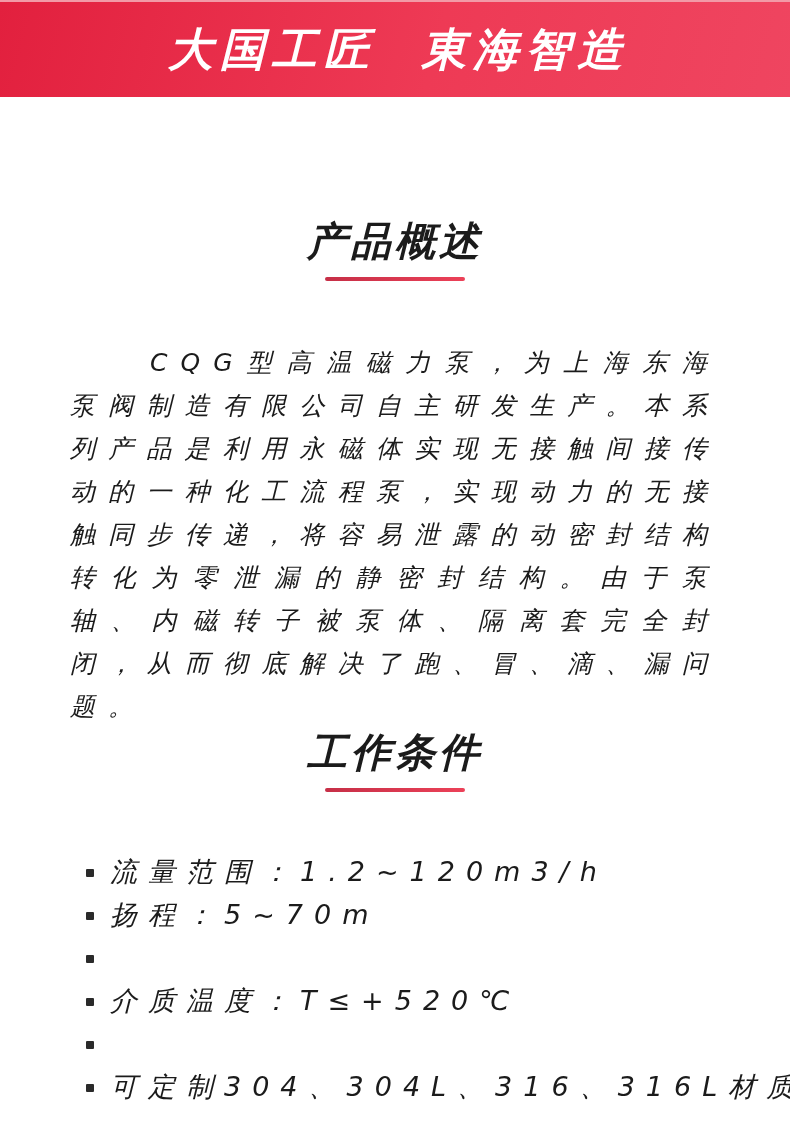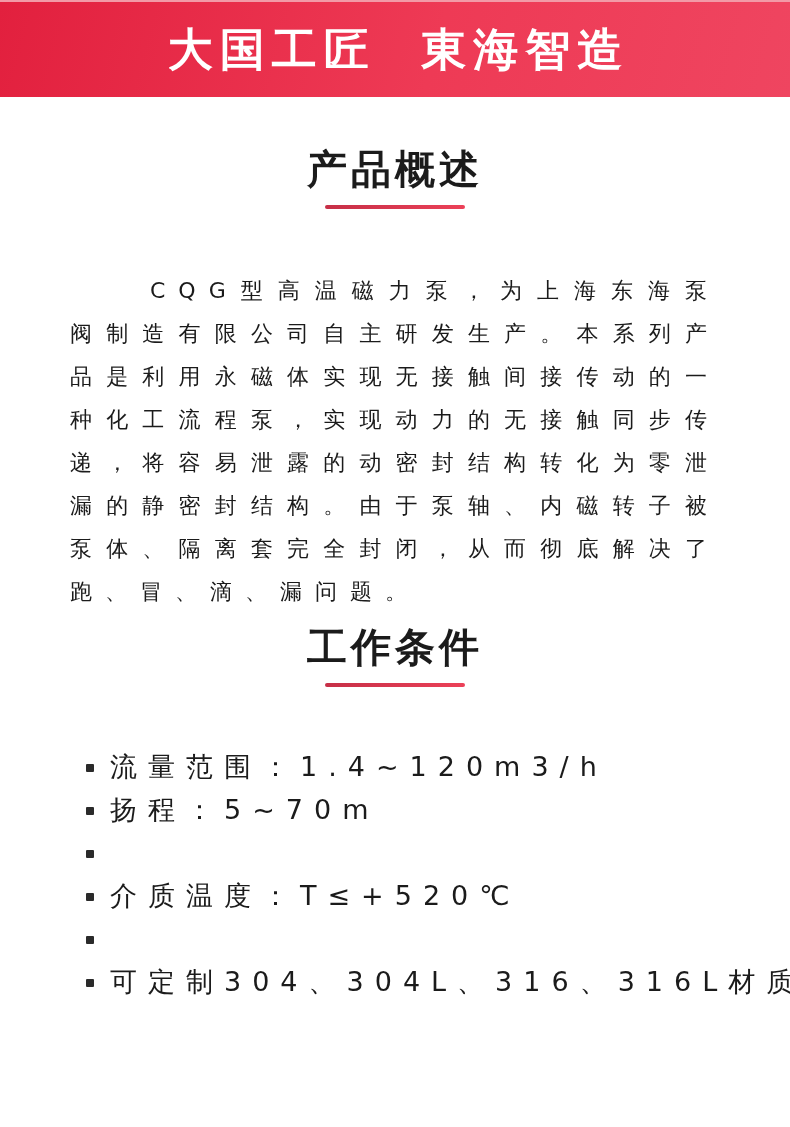--- a/index.html
+++ b/index.html
@@ -12,21 +12,21 @@
   }
   * { margin: 0; padding: 0; box-sizing: border-box; }
   html, body { background: var(--paper); }
   body {
     width: 790px;
     height: 1127px;
     overflow: hidden;
     font-family: "DejaVu Sans", "Liberation Sans", sans-serif;
     color: var(--ink);
   }
-  .page { width: 790px; height: 1068px; background: var(--paper); }
+  .page { width: 790px; height: 1068px; background: var(--paper); font-style: italic; }
 
   
   .banner {
     height: 97px;
     width: 100%;
     background: linear-gradient(105deg, var(--banner-1) 0%, #ee3a55 55%, var(--banner-2) 100%);
     border-top: 2px solid var(--banner-edge);
     display: flex;
     align-items: center;
     justify-content: center;
@@ -43,34 +43,34 @@
 
   
   .section-title {
     font-size: 40px;
     line-height: 48px;
     font-weight: 800;
     letter-spacing: 4px;
     text-align: center;
     color: var(--ink);
   }
-  .section-overview .section-title { margin-top: 48px; text-align: center; }
+  .section-overview .section-title { margin-top: 120px; text-align: center; }
   .section-conditions .section-title { }
   .title-underline {
     width: 140px;
     height: 4px;
     margin: 12px auto 0 auto;
     border-radius: 2px;
     background: linear-gradient(to right, #c62f47, #ec4158);
   }
 
   
   .paragraph {
-    margin: 60px 70px 10px 70px;
-    font-size: 22px;
+    margin: 60px 70px 0 70px;
+    font-size: 25px;
     line-height: 43px;
     letter-spacing: 13px;
     text-align: justify;
     text-indent: 80px;
     color: var(--ink);
     font-weight: 400;
   }
 
   
   .cond-list {
@@ -114,21 +114,21 @@
     <div class="title-underline"></div>
     <p class="paragraph">CQG型高温磁力泵，为上海东海泵阀制造有限公司自主研发生产。本系列产品是利用永磁体实现无接触间接传动的一种化工流程泵，实现动力的无接触同步传递，将容易泄露的动密封结构转化为零泄漏的静密封结构。由于泵轴、内磁转子被泵体、隔离套完全封闭，从而彻底解决了跑、冒、滴、漏问题。</p>
   </section>
 
   <section class="section-conditions">
     <h2 class="section-title">工作条件</h2>
     <div class="title-underline"></div>
     <ul class="cond-list">
         <li class="cond-item">
         <span class="dot"></span>
-        <span class="cond-text">流量范围：1.4~120m3/h</span>
+        <span class="cond-text">流量范围：1.2~120m3/h</span>
       </li>
         <li class="cond-item">
         <span class="dot"></span>
         <span class="cond-text">扬程：5~70m</span>
       </li>
         <li class="cond-item">
         <span class="dot"></span>
       </li>
         <li class="cond-item">
         <span class="dot"></span>

